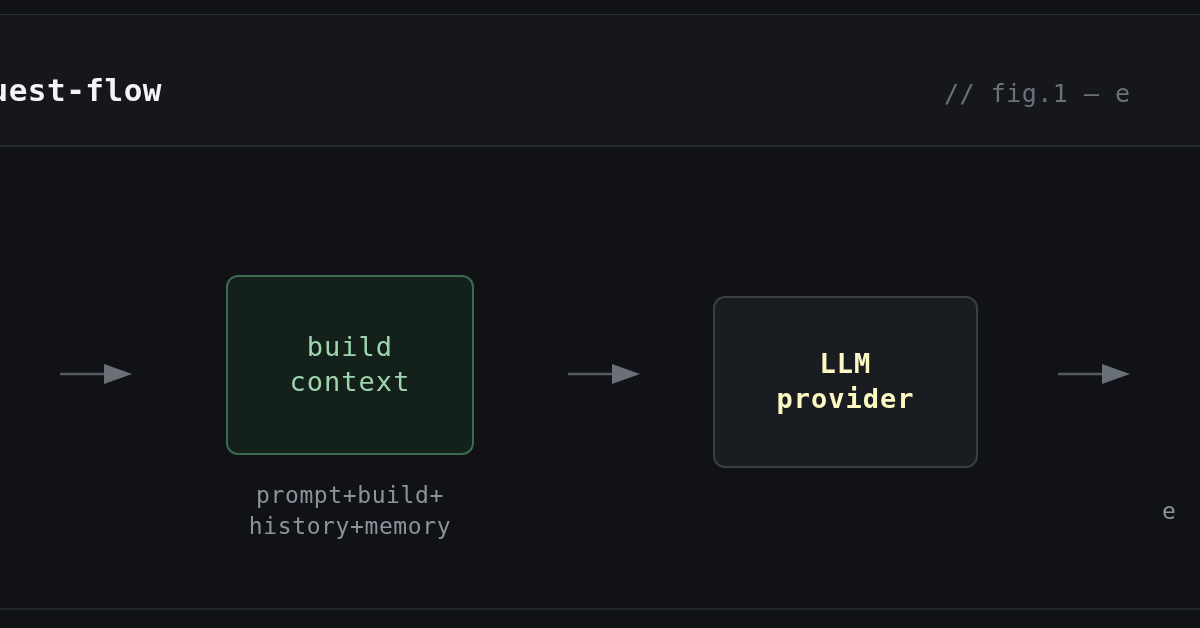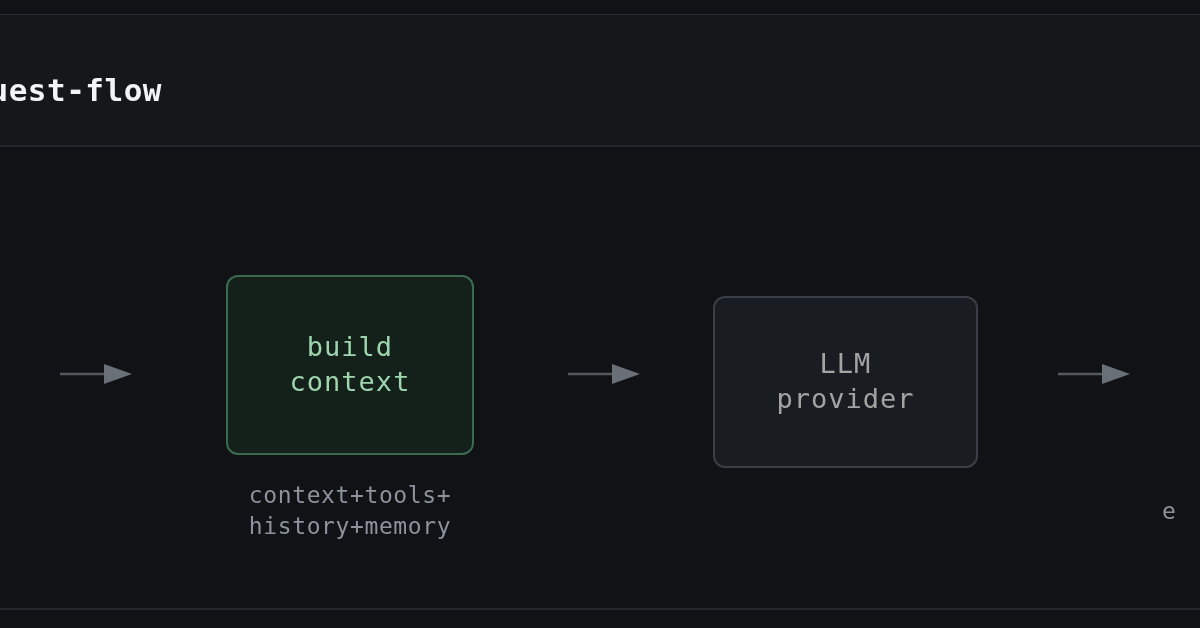--- a/index.html
+++ b/index.html
@@ -126,21 +126,22 @@
 
   .node-llm {
     left: 697px;
     top: 113px;
     width: 265px;
     height: 172px;
     border: 2px solid #3a3f47;
     background: #191c21;
   }
   .node-llm .node-label {
-    color: #a3a3a3;
+    color: #fef9c3;
+    font-weight: bold;
   }
 
   
   .caption {
     position: absolute;
     text-align: center;
     font-size: 23px;
     letter-spacing: 0.6px;
     line-height: 1.35;
     color: #8d939d;
@@ -194,37 +195,38 @@
 </head>
 <body>
 
 <div class="frame">
 
   <div class="rule-top"></div>
 
   <div class="header">
     <div class="header-inner">
       <div class="doc-title">request-flow</div>
+      <div class="fig-note">// fig.1 — e</div>
     </div>
   </div>
 
   <div class="rule-header-bottom"></div>
 
   <div class="canvas">
 
     <svg class="arrow arrow-1" viewBox="0 0 80 26">
       <line x1="0" y1="13" x2="58" y2="13" stroke="#54595f" stroke-width="2.5"></line>
       <polygon points="44,3 72,13 44,23" fill="#6a7078"></polygon>
     </svg>
 
     <div class="node node-build">
       <div class="node-label">build
 context</div>
     </div>
-    <div class="caption caption-build">context+tools+
+    <div class="caption caption-build">prompt+build+
 history+memory</div>
 
     <svg class="arrow arrow-2" viewBox="0 0 80 26">
       <line x1="0" y1="13" x2="58" y2="13" stroke="#54595f" stroke-width="2.5"></line>
       <polygon points="44,3 72,13 44,23" fill="#6a7078"></polygon>
     </svg>
 
     <div class="node node-llm">
       <div class="node-label">LLM
 provider</div>

